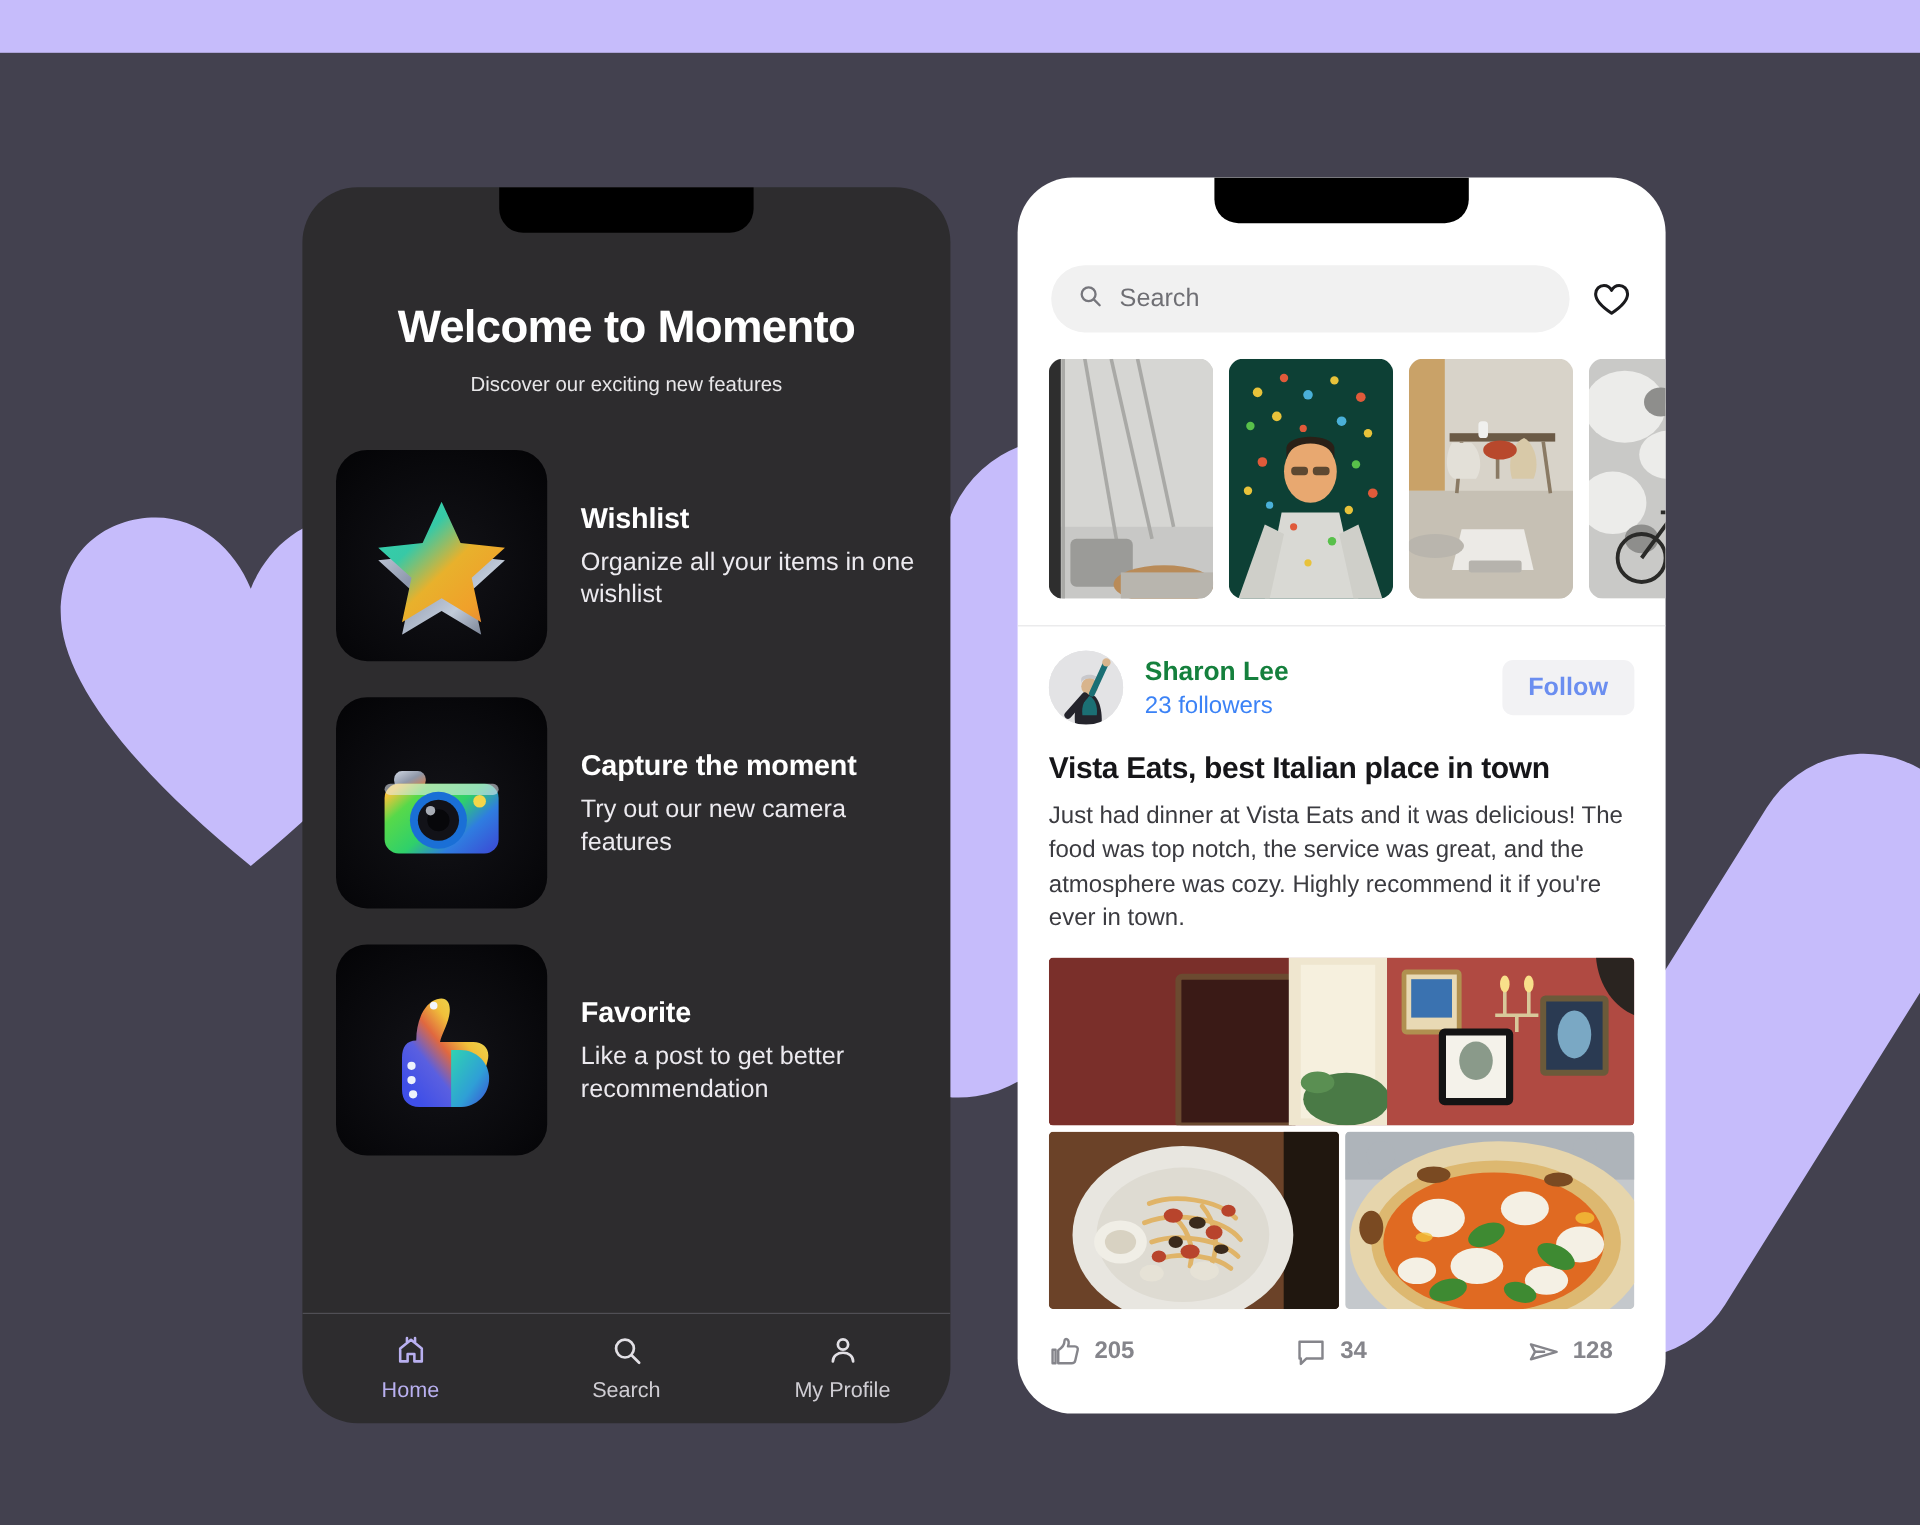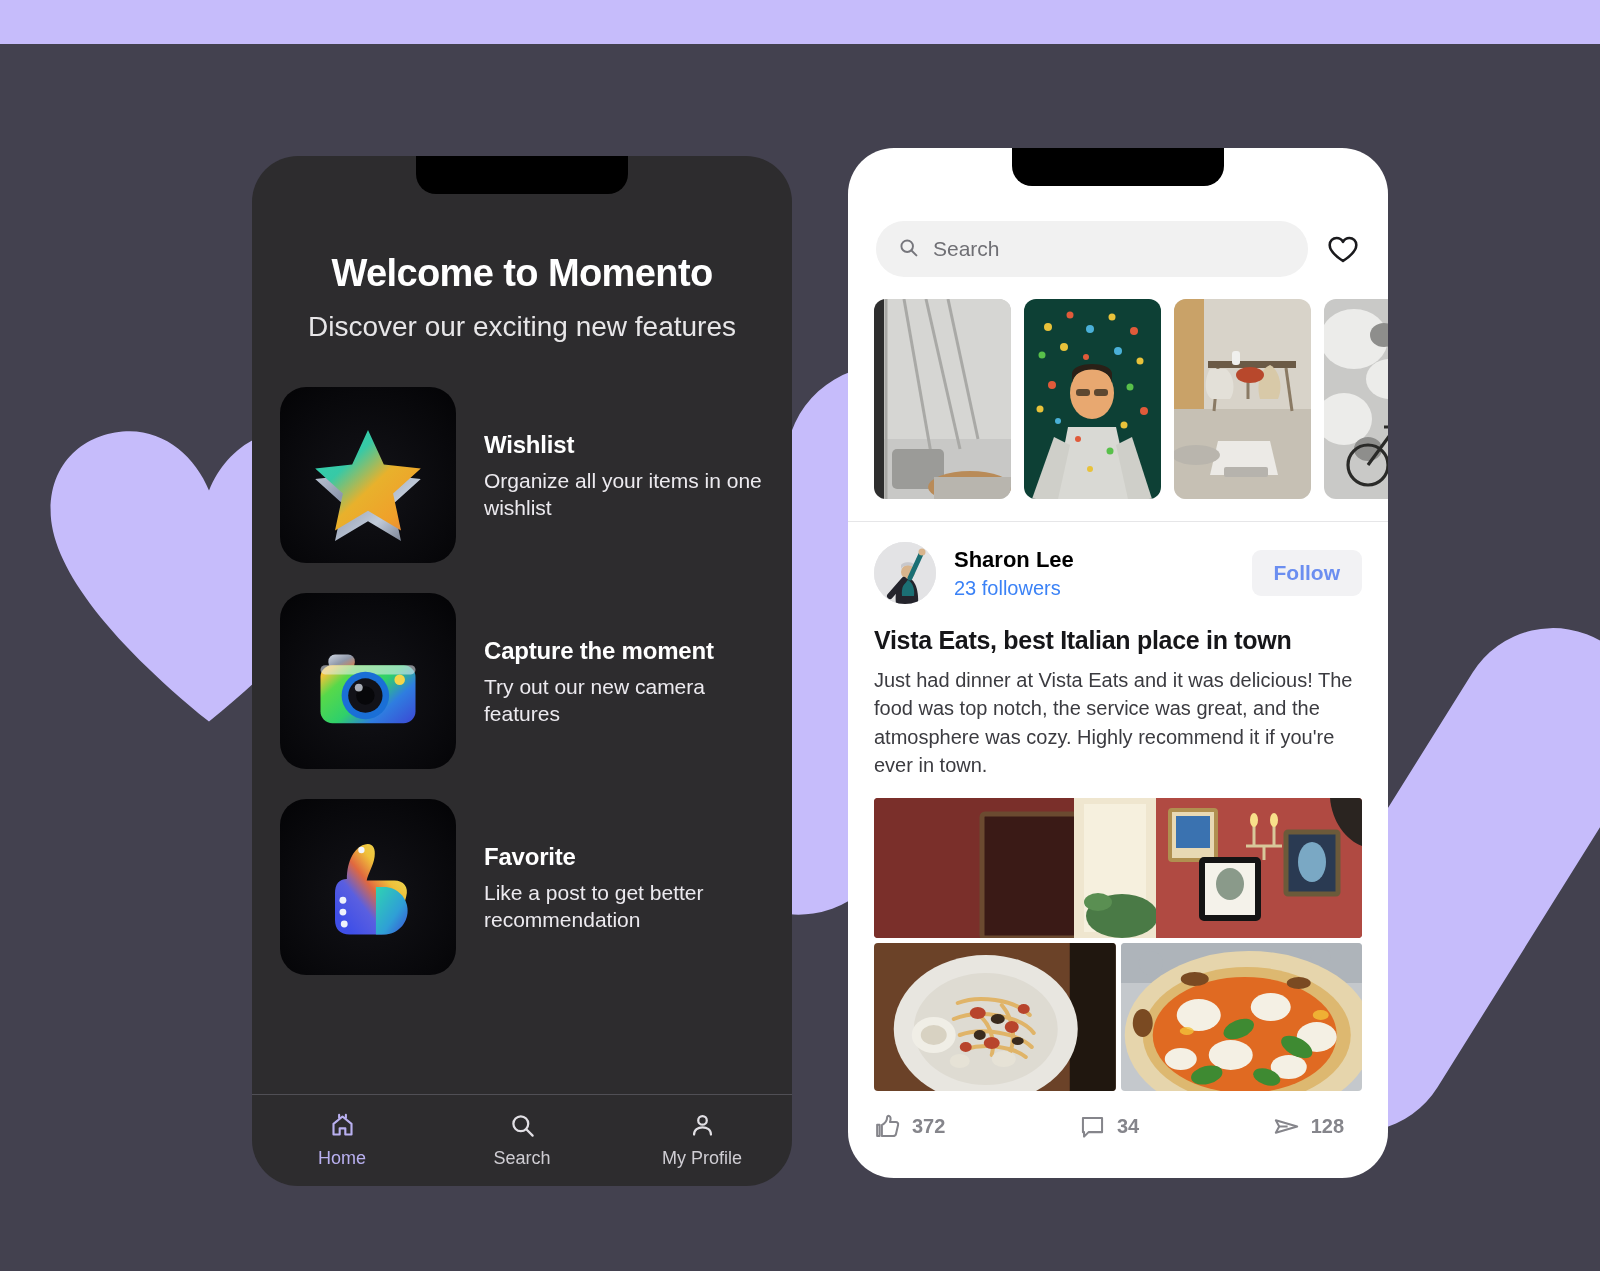--- a/index.html
+++ b/index.html
@@ -65,21 +65,21 @@
     z-index: 10;
   }
 
   
   .onb-head { padding: 96px 34px 0; text-align: center; }
   .onb-title {
     color: #fff; font-size: 38px; font-weight: 700;
     letter-spacing: -0.6px; line-height: 1.12;
   }
   .onb-sub {
-    color: #e7e6e8; font-size: 28px; font-weight: 400;
+    color: #e7e6e8; font-size: 17px; font-weight: 400;
     margin-top: 16px;
   }
 
   .feature-list { margin-top: 44px; padding: 0 28px; }
   .feature-row {
     display: flex; align-items: flex-start; gap: 28px;
     margin-bottom: 30px;
   }
   .feature-icon {
     flex: 0 0 auto;
@@ -148,21 +148,21 @@
   .user-row {
     display: flex; align-items: center;
     padding: 20px 26px 0;
   }
   .avatar {
     width: 62px; height: 62px; border-radius: 50%;
     overflow: hidden; background: #e3e3e5; flex: 0 0 auto;
   }
   .avatar svg { width: 100%; height: 100%; display: block; }
   .user-meta { margin-left: 18px; flex: 1; }
-  .user-name { font-size: 22px; font-weight: 700; color: #000000; }
+  .user-name { font-size: 22px; font-weight: 700; color: #15803d; }
   .user-followers { font-size: 20px; color: #3b82f6; margin-top: 4px; }
   .follow-btn {
     background: #f2f2f4; border: none; border-radius: 9px;
     padding: 11px 22px;
     font-family: inherit; font-size: 21px; font-weight: 700;
     color: #6b8ef0; cursor: pointer;
   }
 
   .post { padding: 22px 26px 0; }
   .post-title {
@@ -586,21 +586,21 @@
   </div>
 
   <div class="actions">
     <div class="action">
       <span>
         <svg viewBox="0 0 24 24" fill="none" stroke="#85858b" stroke-width="1.8" stroke-linejoin="round" aria-hidden="true">
           <path d="M2.8 10.5 L5 10.5 L5 20.5 L2.8 20.5 Z"></path>
           <path d="M7 10.8 C9.6 9.2, 11.6 6.4, 11.6 4.2 C11.6 2.8, 12.6 2.2, 13.6 2.8 C14.8 3.5, 15 5.6, 14.2 8 L19.4 8 C20.9 8, 21.8 9.2, 21.4 10.6 L19.6 18.4 C19.3 19.8, 18.3 20.5, 16.9 20.5 L7 20.5 Z"></path>
         </svg>
       </span>
-      <span class="action-count">372</span>
+      <span class="action-count">205</span>
     </div>
     <div class="action mid">
       <span>
         <svg viewBox="0 0 24 24" fill="none" stroke="#85858b" stroke-width="1.8" stroke-linejoin="round" aria-hidden="true">
           <path d="M3.5 4.5 L20.5 4.5 L20.5 17 L8.5 17 L4.5 21 L4.5 17 L3.5 17 Z"></path>
         </svg>
       </span>
       <span class="action-count">34</span>
     </div>
     <div class="action end">

